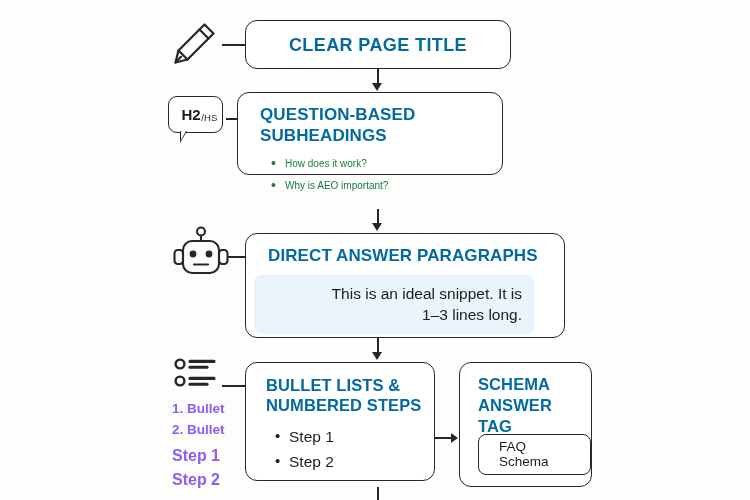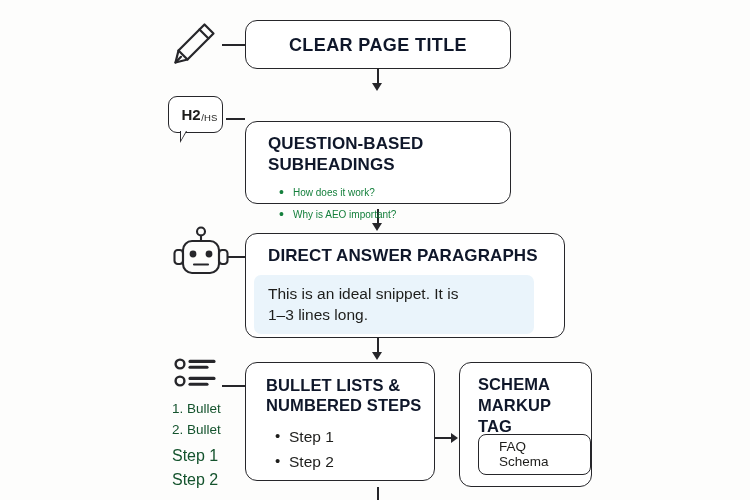--- a/index.html
+++ b/index.html
@@ -16,34 +16,34 @@
   .node{
     position:absolute;
     box-sizing:border-box;
     border:1.6px solid #26262a;
     border-radius:12px;
     background:#ffffff;
   }
   .node-title{
     font-weight:700;
     letter-spacing:.1px;
-    color:#0f172a;
+    color:#0369a1;
   }
 
   
   #box-title{left:245px;top:20px;width:266px;height:49px;}
   #box-title .node-title{
     font-size:18px;
     text-align:center;
     line-height:49px;
     letter-spacing:.4px;
   }
 
   
-  #box-subheads{left:245px;top:92px;width:266px;height:83px;padding:11px 0 0 22px;margin-top:29px;}
+  #box-subheads{left:237px;top:92px;width:266px;height:83px;padding:11px 0 0 22px;}
   #box-subheads .node-title{font-size:17px;line-height:21px;}
   .qlist{margin:7px 0 0 11px;padding:0;list-style:none;}
   .qlist li{
     font-size:10px;line-height:22px;color:#15803d;
     position:relative;padding-left:14px;
   }
   .qlist li:before{
     content:"\2022";position:absolute;left:0;top:-1px;font-size:14px;
   }
 
@@ -53,20 +53,21 @@
   .snippet{
     margin:9px 0 0 -14px;
     width:280px;
     background:#eaf4fb;
     border-radius:7px;
     padding:8px 12px 9px 14px;
     box-sizing:border-box;
     font-size:15.5px;
     line-height:21px;
     color:#1d1d1b;
+    text-align:right;
   }
 
   
   #box-bullets{left:245px;top:362px;width:190px;height:119px;padding:12px 0 0 20px;}
   #box-bullets .node-title{font-size:16.5px;line-height:20px;}
   .slist{margin:9px 0 0 9px;padding:0;list-style:none;}
   .slist li{
     font-size:15.5px;line-height:25px;color:#1d1d1b;
     position:relative;padding-left:14px;
   }
@@ -114,21 +115,21 @@
   }
   .bubble-txt{
     position:absolute;left:168px;top:96px;width:63px;height:37px;
     display:flex;align-items:center;justify-content:center;
     font-size:15px;font-weight:700;letter-spacing:0;
   }
   .bubble-txt .sub{font-size:9.5px;font-weight:400;margin-left:.5px;
     position:relative;top:3px;letter-spacing:.2px;}
 
   
-  .rail-txt{position:absolute;font-size:13.5px;line-height:21px;color:#14532d;}
+  .rail-txt{position:absolute;font-size:13.5px;line-height:21px;color:#8b5cf6;font-weight:bold;}
   .rail-txt.big{font-size:16px;line-height:24px;}
 
   svg{display:block;}
 </style>
 </head>
 <body>
 
 <div id="stage">
 
   <div class="icon-wrap" style="left:168px;top:18px;">
@@ -227,18 +228,18 @@
     <div class="node-title">BULLET LISTS &amp;</div>
     <div class="node-title">NUMBERED STEPS</div>
     <ul class="slist">
       <li>Step 1</li>
       <li>Step 2</li>
     </ul>
   </div>
 
   <div class="node" id="box-schema">
     <div class="node-title">SCHEMA</div>
-    <div class="node-title">MARKUP</div>
+    <div class="node-title">ANSWER</div>
     <div class="node-title">TAG</div>
     <div class="pill">FAQ Schema</div>
   </div>
 
 </div>
 
 </body></html>

